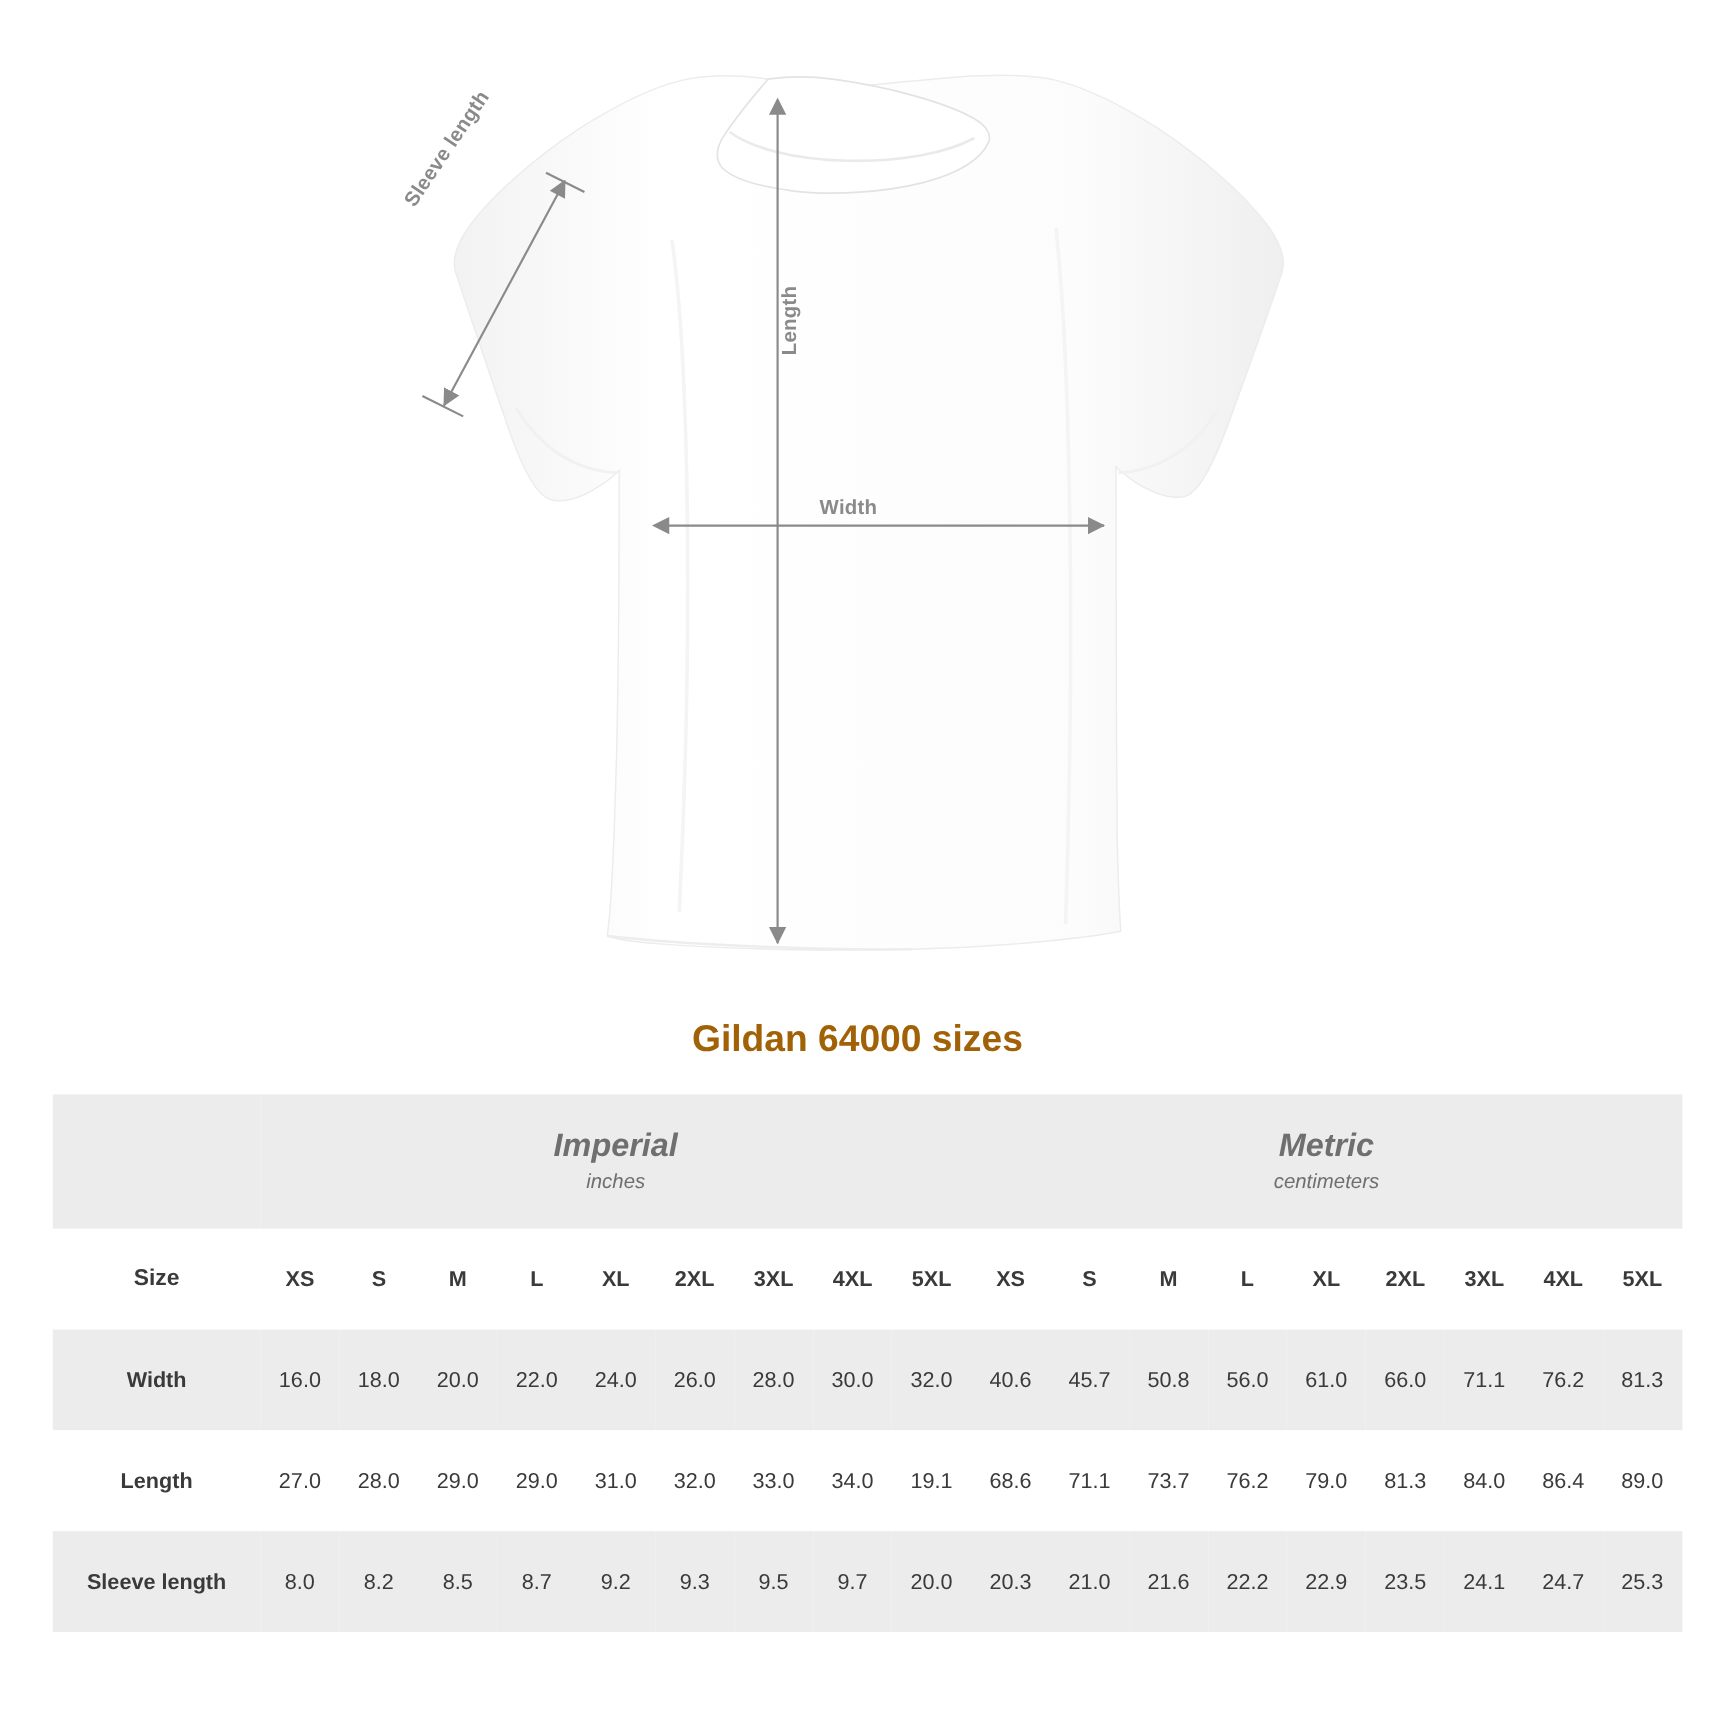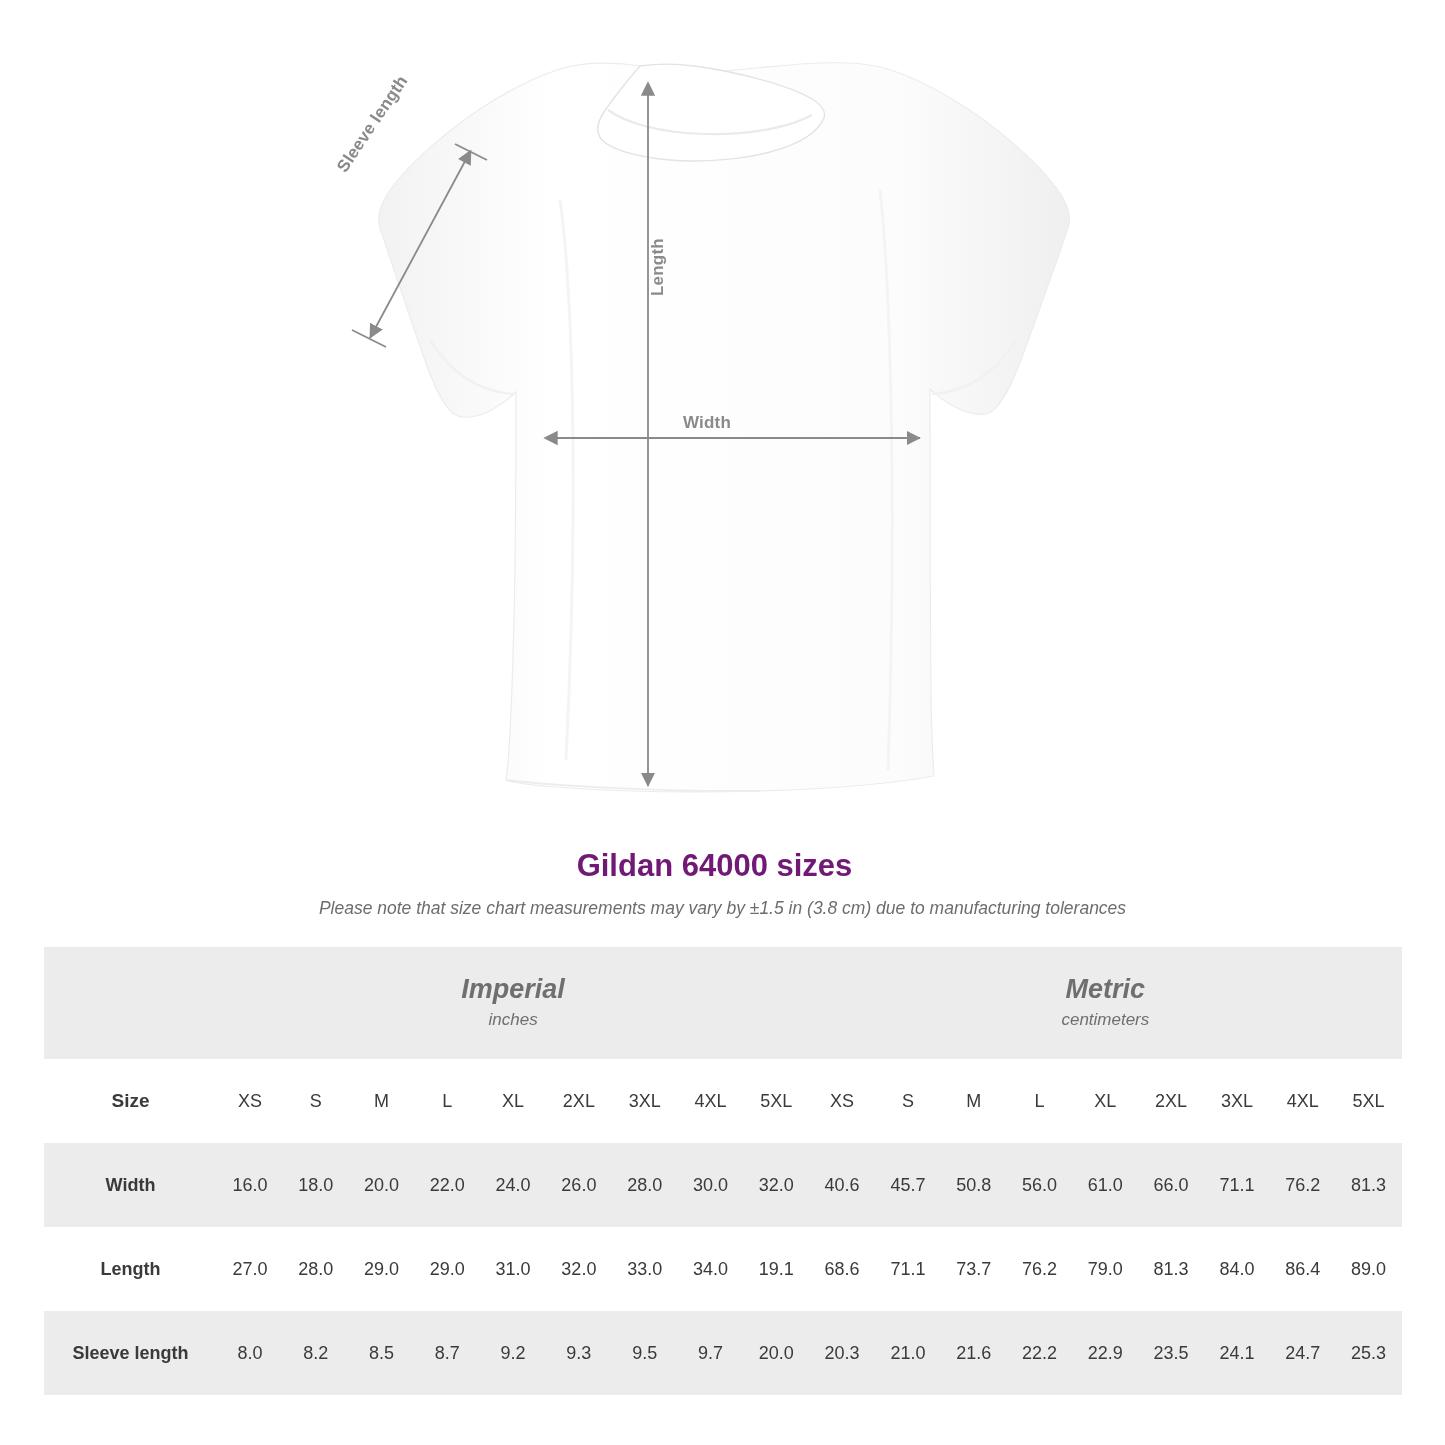--- a/index.html
+++ b/index.html
@@ -55,21 +55,21 @@
   }
 
   
   .title-block {
     text-align: center;
     margin-top: 28px;
   }
   .chart-title {
     font-size: 31px;
     font-weight: bold;
-    color: #701a75;
+    color: #a16207;
     margin: 0 16px 14px 0;
   }
   .chart-note {
     font-size: 17.5px;
     font-style: italic;
     color: #6d6d6d;
     margin: 0;
   }
 
   
@@ -102,21 +102,21 @@
   }
   .unit-sub {
     font-size: 17px;
     font-style: italic;
     color: #6f6f6f;
     line-height: 1.6;
   }
   .head-row td {
     background: #ffffff;
     height: 84px;
-    font-weight: normal;
+    font-weight: bold;
     font-size: 19px;
     color: #3a3a3a;
     vertical-align: middle;
   }
   .head-row td.rowlabel { font-size: 19px; text-align: center; }
   .data-row td {
     height: 84px;
     vertical-align: middle;
     font-size: 19px;
   }
@@ -207,21 +207,20 @@
     </g>
   </svg>
 
   <div class="dim-label label-sleeve">Sleeve length</div>
   <div class="dim-label label-length">Length</div>
   <div class="dim-label label-width">Width</div>
 </div>
 
 <div class="title-block">
   <h1 class="chart-title">Gildan 64000 sizes</h1>
-  <p class="chart-note">Please note that size chart measurements may vary by ±1.5 in (3.8 cm) due to manufacturing tolerances</p>
 </div>
 
 <div class="table-wrap">
   <table class="size-table">
     <colgroup>
       <col class="col-label">
       <col class="col-cell">
         <col class="col-cell">
         <col class="col-cell">
         <col class="col-cell">

